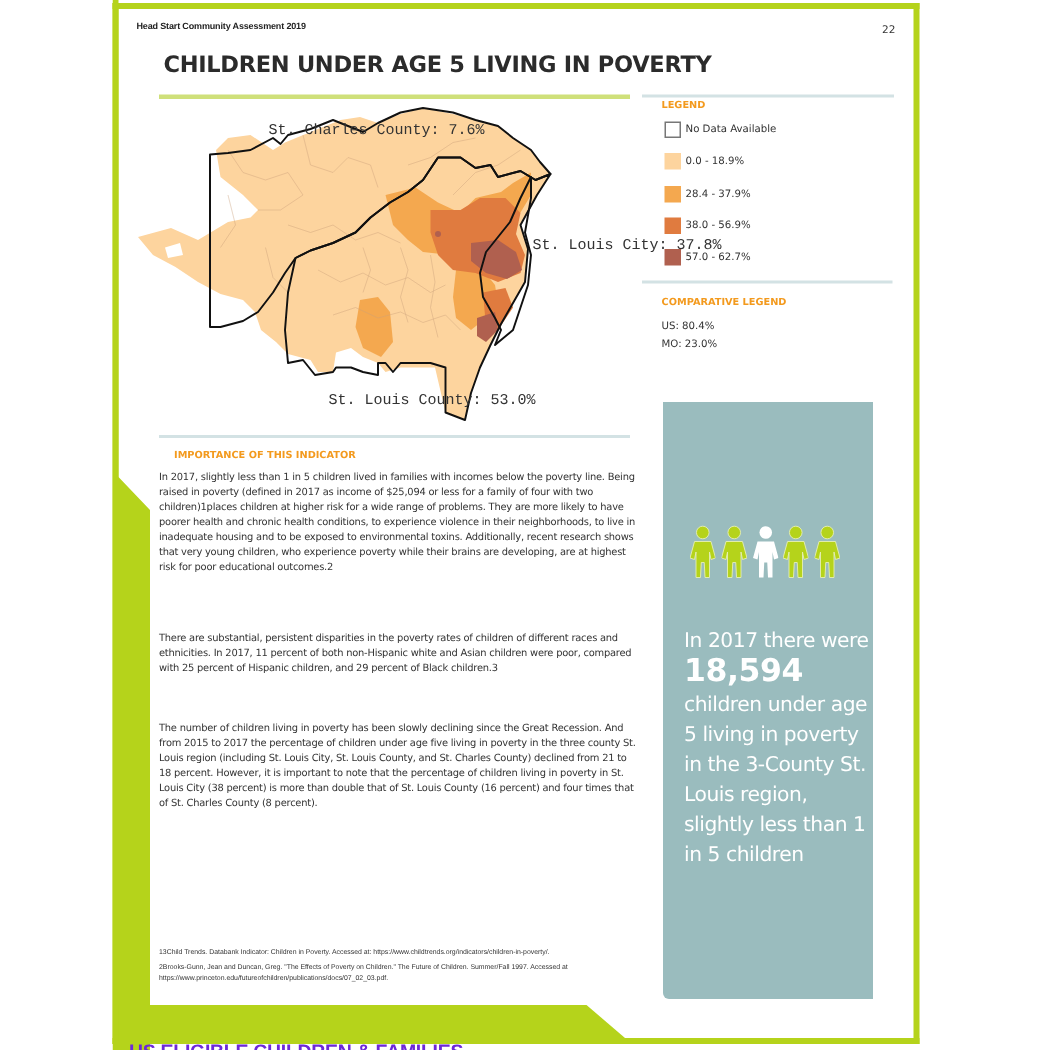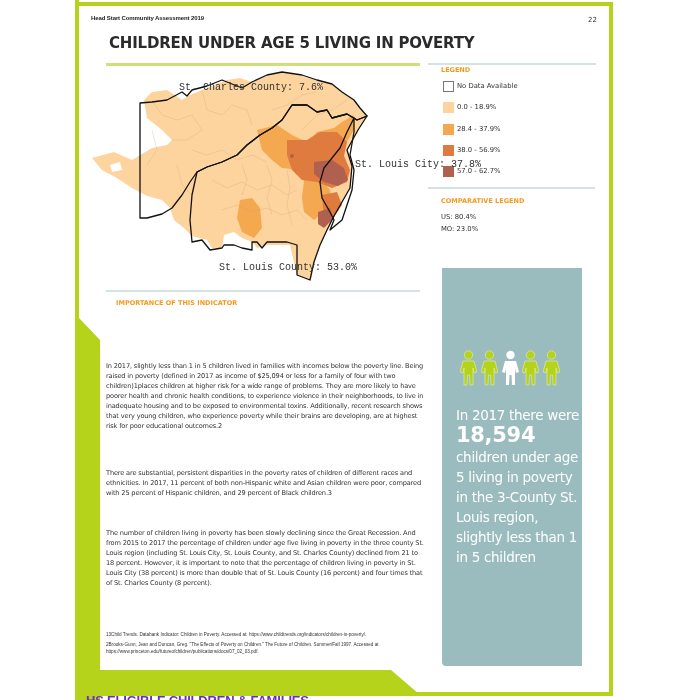--- a/index.html
+++ b/index.html
@@ -23,32 +23,32 @@
   .swatch { width: 11px; height: 11px; margin-right: 3px; box-sizing: border-box; }
   .norms-rule { position: absolute; left: 428px; top: 187px; width: 167px; height: 2px; background: #d3e2e4; }
   .norms-head { position: absolute; left: 441px; top: 197px; font-size: 6.5px; font-weight: bold; color: #f39a1e; }
   .norm { position: absolute; left: 441px; font-size: 6.8px; color: #333; }
 
   .map { position: absolute; left: 92px; top: 70px; width: 330px; height: 215px; }
   .map-label { position: absolute; font-size: 10px; color: #333; font-family: Liberation Mono, monospace; white-space: nowrap; }
 
   .map-rule { position: absolute; left: 106px; top: 290px; width: 314px; height: 2px; background: #d3e2e4; }
   .section-head { position: absolute; left: 106px; top: 299px; font-size: 6.5px; font-weight: bold; color: #f39a1e; margin-left: 10px; }
-  .para { position: absolute; left: 106px; width: 318px; font-size: 6.6px; line-height: 10px; color: #333; font-family: "DejaVu Sans", sans-serif; letter-spacing: -0.15px; margin-top: 48px; }
+  .para { position: absolute; left: 106px; width: 318px; font-size: 6.6px; line-height: 10px; color: #333; font-family: "DejaVu Sans", sans-serif; letter-spacing: -0.15px; }
 
   .footnotes { position: absolute; left: 106px; top: 631px; width: 330px; font-size: 4.6px; line-height: 7px; color: #333; font-family: "Liberation Sans", sans-serif; }
   .fn { margin-bottom: 3px; }
 
   .footer-band { position: absolute; left: 79px; top: 670px; width: 340px; height: 24px; }
   .footer-label { position: absolute; left: 86px; top: 693px; font-size: 13px; font-weight: bold; color: #6d28d9; font-family: Liberation Sans, sans-serif; letter-spacing: -0.2px; }
 
   .callout { position: absolute; left: 442px; top: 268px; width: 140px; height: 398px; background: #9abcbe; border-bottom-left-radius: 4px; }
   .people { position: absolute; left: 460px; top: 350px; width: 100px; height: 36px; display: flex; justify-content: space-between; }
   .person { width: 17px; height: 36px; }
-  .callout-text { position: absolute; left: 456px; top: 405px; width: 125px; color: #ffffff; font-size: 13.5px; line-height: 20px; font-family: "DejaVu Sans", sans-serif; letter-spacing: -0.3px; }
+  .callout-text { position: absolute; left: 456px; top: 417px; width: 125px; color: #ffffff; font-size: 13.5px; line-height: 20px; font-family: "DejaVu Sans", sans-serif; letter-spacing: -0.3px; }
   .big { font-size: 21px; font-weight: bold; letter-spacing: -0.3px; }
 </style>
 </head>
 <body>
 
 <div class="page">
 
   <div class="frame-top"></div>
   <div class="frame-left"></div>
   <div class="frame-right"></div>

